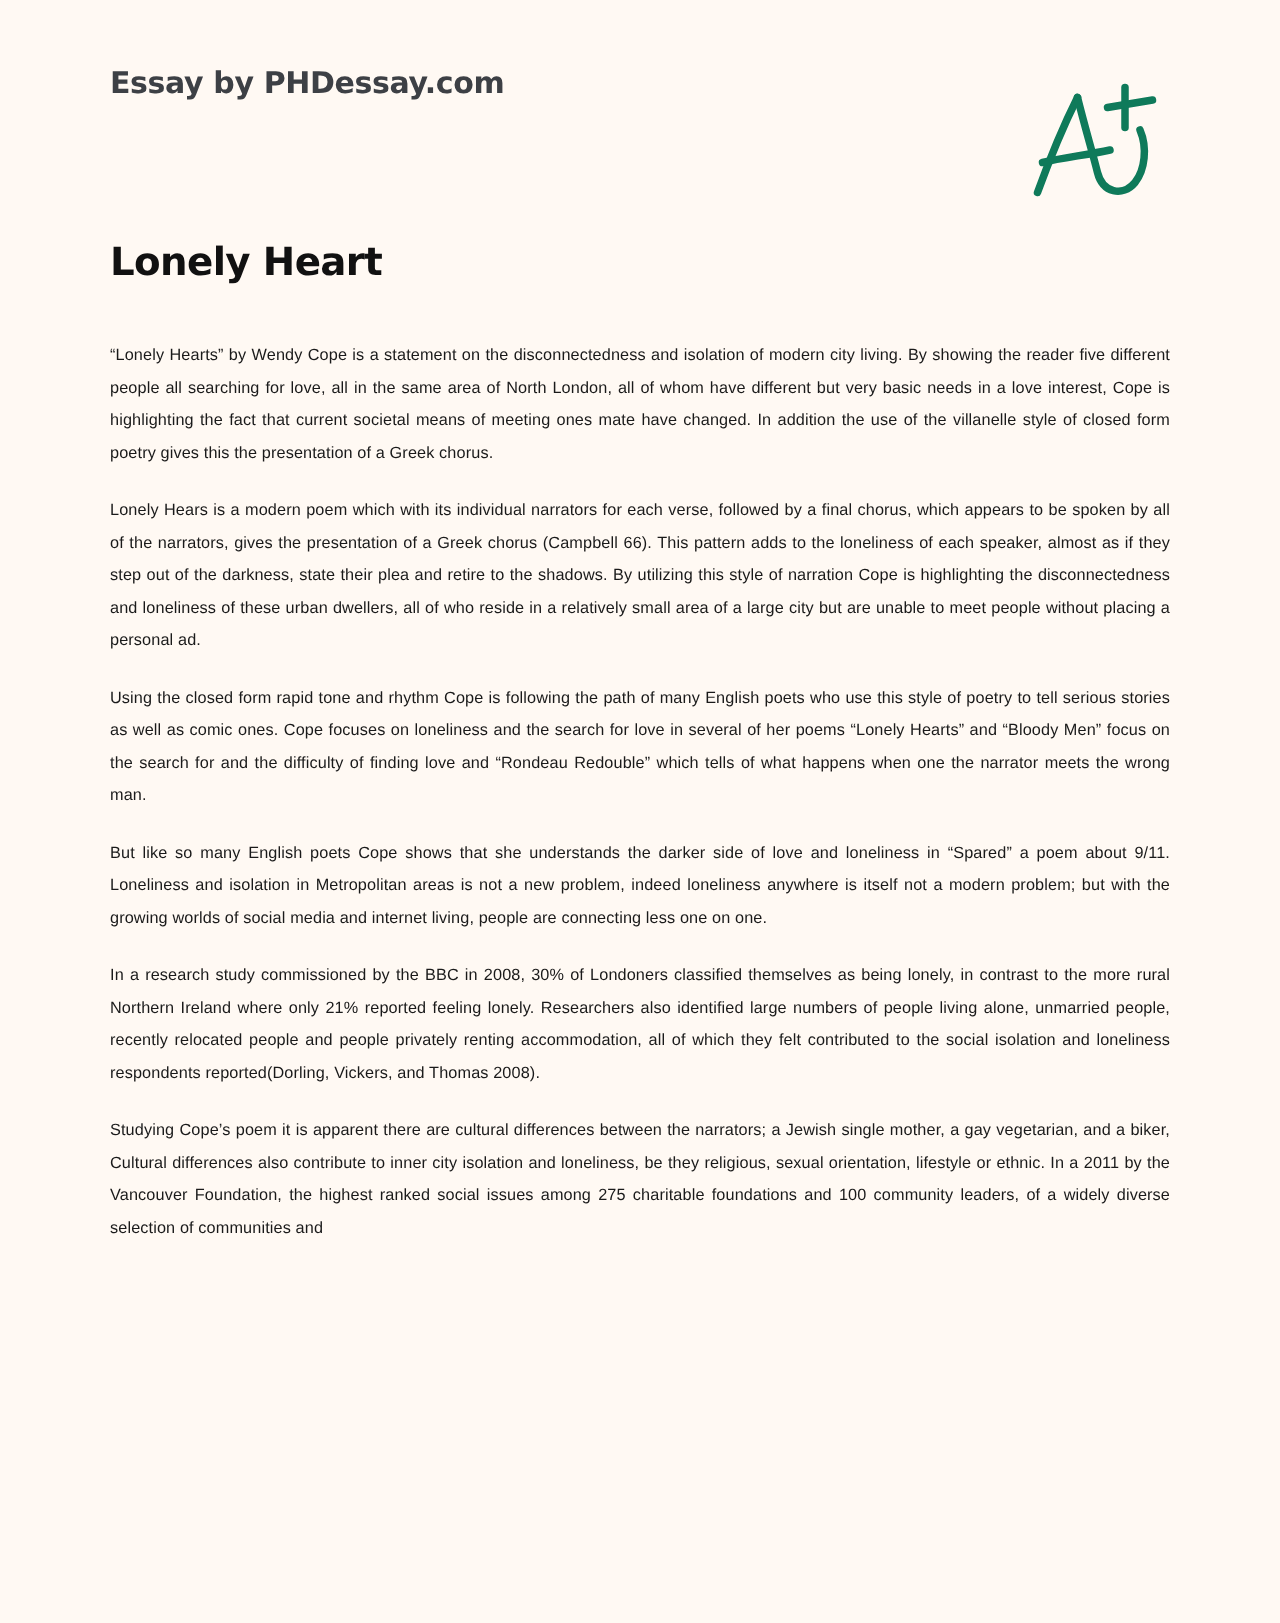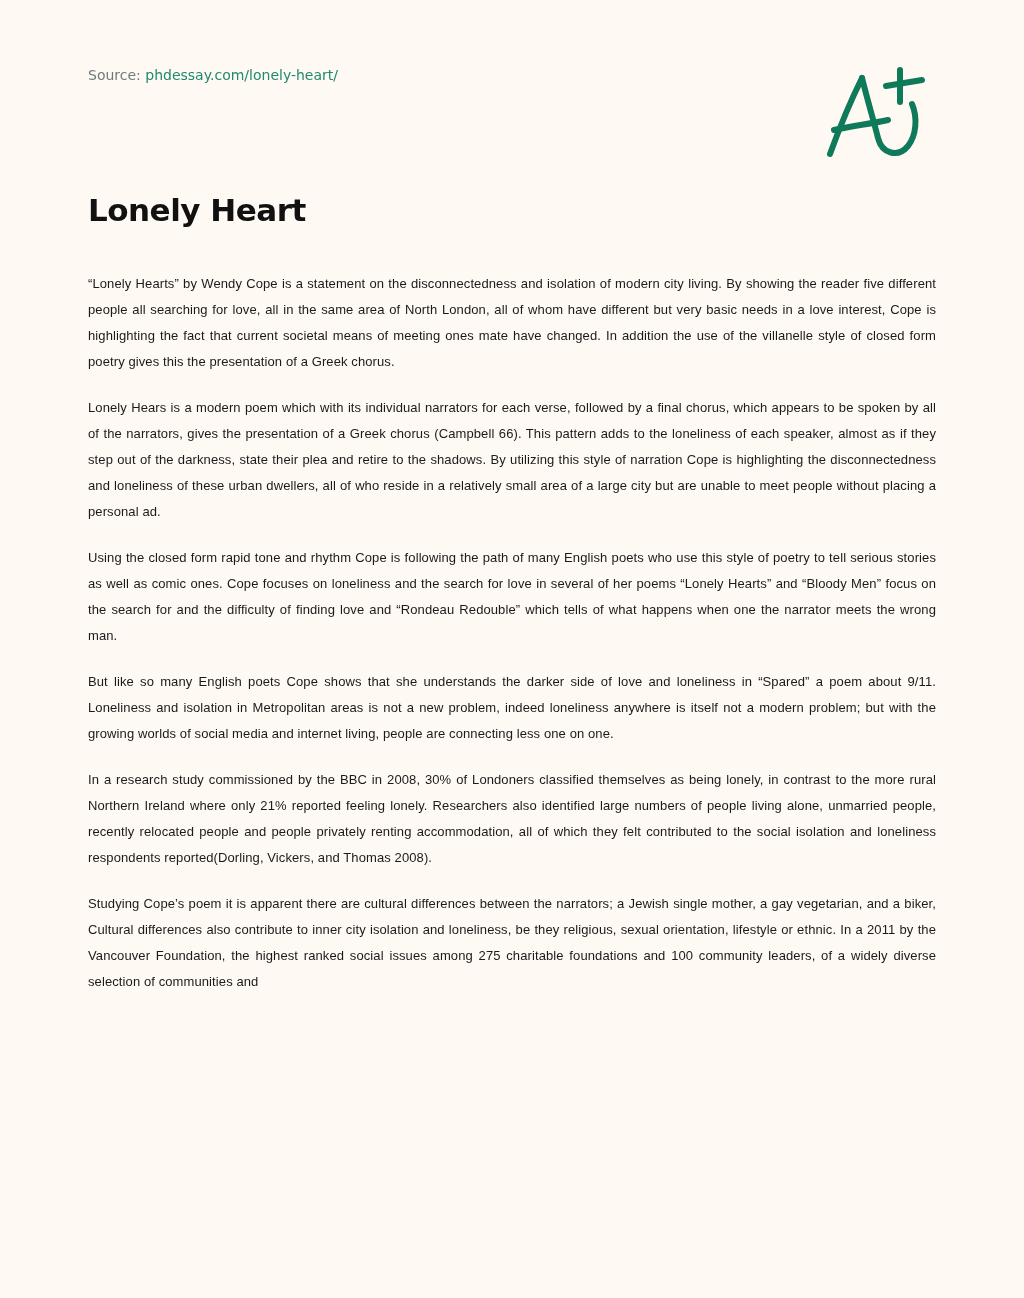--- a/index.html
+++ b/index.html
@@ -72,23 +72,21 @@
       line-height: 26px;
       color: #1A1A1A;
       text-align: justify;
       letter-spacing: 0.1px;
     }
   </style>
 </head>
 <body>
 
 <div class="header">
-  <div class="source-line">
-    <span>Source: </span><a>phdessay.com/lonely-heart/</a>
-  </div>
+  <h2 class="site-title">Essay by PHDessay.com</h2>
 </div>
 
 <div class="logo">
   <svg width="112" height="104" viewBox="0 0 112 104" xmlns="http://www.w3.org/2000/svg">
     <g fill="none" stroke="#0F7A5A" stroke-width="6" stroke-linecap="round" stroke-linejoin="round">
 
       <path d="M10 92 C 18 70, 30 40, 42 16"></path>
 
       <path d="M42 16 C 48 40, 54 60, 58 76 C 62 92, 78 96, 88 84 C 96 74, 98 56, 92 42"></path>
 

